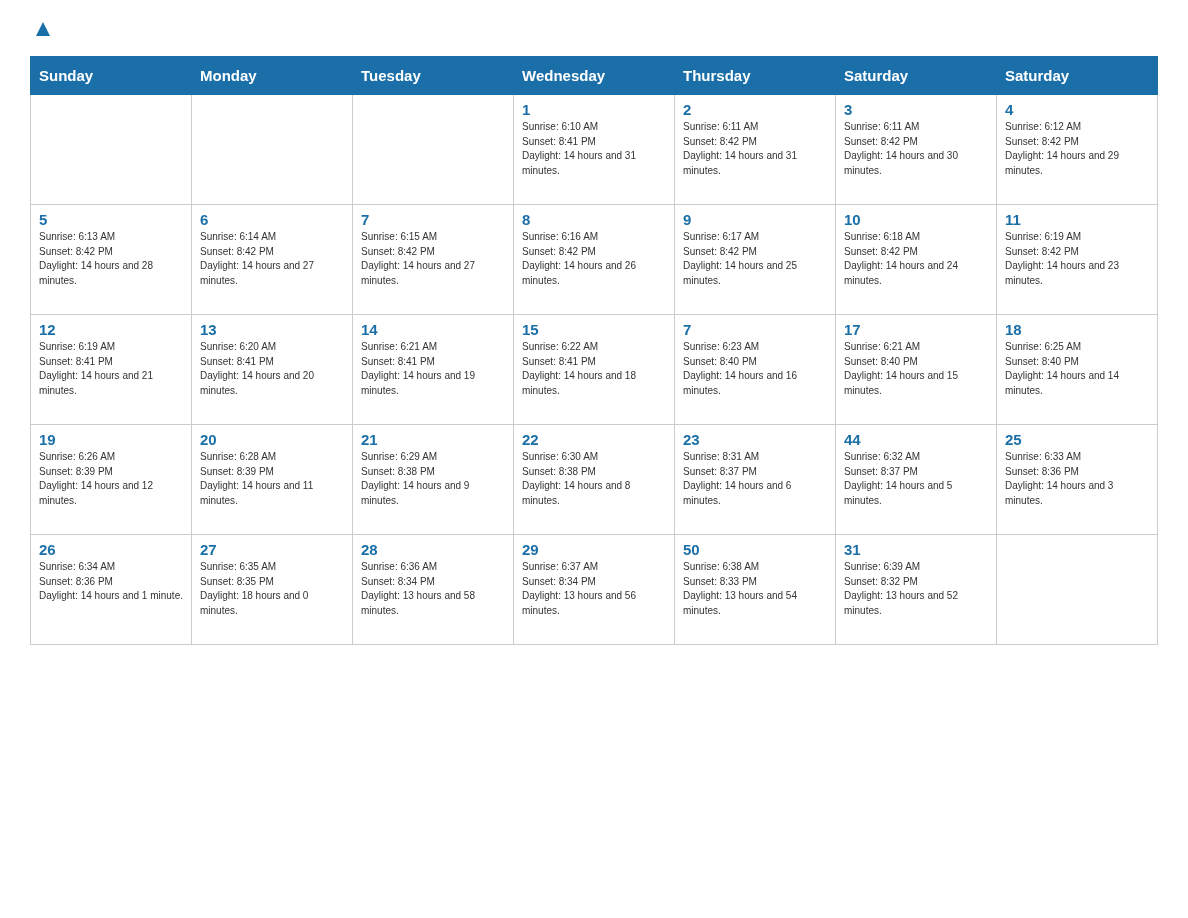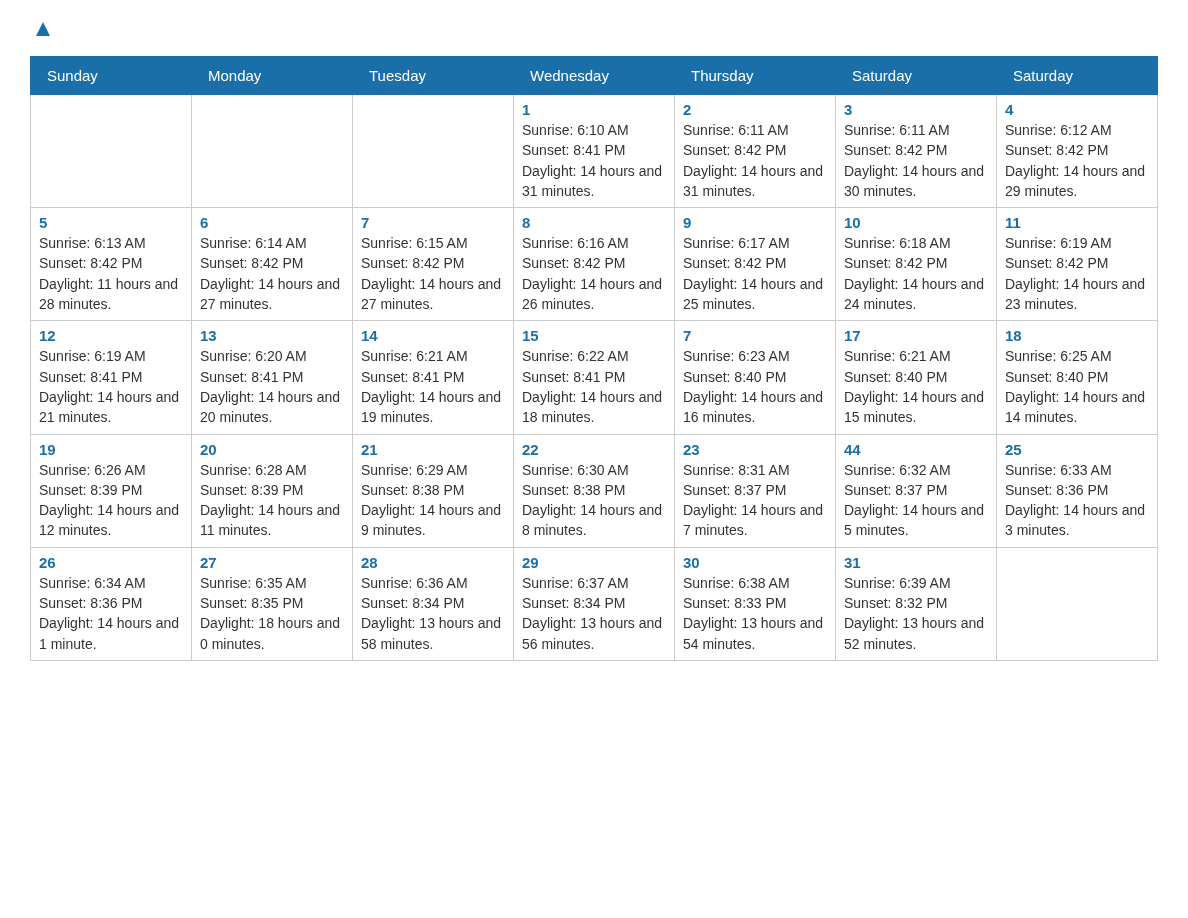--- a/index.html
+++ b/index.html
@@ -45,43 +45,43 @@
       margin-top: 4px;
     }
     .calendar {
       width: 100%;
       border-collapse: collapse;
       border: 1px solid #1a6fa8;
     }
     .calendar th {
       background-color: #1a6fa8;
       color: #fff;
-      padding: 10px 16px;
+      padding: 10px 8px;
       font-size: 15px;
-      font-weight: normal;
+      font-weight: bold;
       text-align: left;
       border: 1px solid #1a6fa8;
     }
     .calendar td {
       border: 1px solid #ccc;
       vertical-align: top;
       padding: 6px 8px;
       width: 14.28%;
       min-height: 90px;
       height: 110px;
     }
     .day-number {
       font-size: 15px;
       font-weight: bold;
       color: #1a6fa8;
       display: block;
       margin-bottom: 2px;
     }
     .day-info {
-      font-size: 14px;
+      font-size: 10px;
       color: #333;
       line-height: 1.45;
     }
     .empty-cell {
       background: #fff;
     }
     tr td:first-child .day-number {
       color: #1a6fa8;
     }
   </style>
@@ -136,21 +136,21 @@
           <div class="day-info"><span>Sunrise: 6:11 AM</span><br><span>Sunset: 8:42 PM</span><br><span>Daylight: 14 hours and 30 minutes.</span></div>
         </td>
         <td>
           <span class="day-number">4</span>
           <div class="day-info"><span>Sunrise: 6:12 AM</span><br><span>Sunset: 8:42 PM</span><br><span>Daylight: 14 hours and 29 minutes.</span></div>
         </td>
       </tr>
       <tr>
         <td>
           <span class="day-number">5</span>
-          <div class="day-info"><span>Sunrise: 6:13 AM</span><br><span>Sunset: 8:42 PM</span><br><span>Daylight: 11 hours and 28 minutes.</span></div>
+          <div class="day-info"><span>Sunrise: 6:13 AM</span><br><span>Sunset: 8:42 PM</span><br><span>Daylight: 14 hours and 28 minutes.</span></div>
         </td>
         <td>
           <span class="day-number">6</span>
           <div class="day-info"><span>Sunrise: 6:14 AM</span><br><span>Sunset: 8:42 PM</span><br><span>Daylight: 14 hours and 27 minutes.</span></div>
         </td>
         <td>
           <span class="day-number">7</span>
           <div class="day-info"><span>Sunrise: 6:15 AM</span><br><span>Sunset: 8:42 PM</span><br><span>Daylight: 14 hours and 27 minutes.</span></div>
         </td>
         <td>
@@ -212,21 +212,21 @@
         <td>
           <span class="day-number">21</span>
           <div class="day-info"><span>Sunrise: 6:29 AM</span><br><span>Sunset: 8:38 PM</span><br><span>Daylight: 14 hours and 9 minutes.</span></div>
         </td>
         <td>
           <span class="day-number">22</span>
           <div class="day-info"><span>Sunrise: 6:30 AM</span><br><span>Sunset: 8:38 PM</span><br><span>Daylight: 14 hours and 8 minutes.</span></div>
         </td>
         <td>
           <span class="day-number">23</span>
-          <div class="day-info"><span>Sunrise: 8:31 AM</span><br><span>Sunset: 8:37 PM</span><br><span>Daylight: 14 hours and 7 minutes.</span></div>
+          <div class="day-info"><span>Sunrise: 8:31 AM</span><br><span>Sunset: 8:37 PM</span><br><span>Daylight: 14 hours and 6 minutes.</span></div>
         </td>
         <td>
           <span class="day-number">44</span>
           <div class="day-info"><span>Sunrise: 6:32 AM</span><br><span>Sunset: 8:37 PM</span><br><span>Daylight: 14 hours and 5 minutes.</span></div>
         </td>
         <td>
           <span class="day-number">25</span>
           <div class="day-info"><span>Sunrise: 6:33 AM</span><br><span>Sunset: 8:36 PM</span><br><span>Daylight: 14 hours and 3 minutes.</span></div>
         </td>
       </tr>
@@ -241,21 +241,21 @@
         </td>
         <td>
           <span class="day-number">28</span>
           <div class="day-info"><span>Sunrise: 6:36 AM</span><br><span>Sunset: 8:34 PM</span><br><span>Daylight: 13 hours and 58 minutes.</span></div>
         </td>
         <td>
           <span class="day-number">29</span>
           <div class="day-info"><span>Sunrise: 6:37 AM</span><br><span>Sunset: 8:34 PM</span><br><span>Daylight: 13 hours and 56 minutes.</span></div>
         </td>
         <td>
-          <span class="day-number">30</span>
+          <span class="day-number">50</span>
           <div class="day-info"><span>Sunrise: 6:38 AM</span><br><span>Sunset: 8:33 PM</span><br><span>Daylight: 13 hours and 54 minutes.</span></div>
         </td>
         <td>
           <span class="day-number">31</span>
           <div class="day-info"><span>Sunrise: 6:39 AM</span><br><span>Sunset: 8:32 PM</span><br><span>Daylight: 13 hours and 52 minutes.</span></div>
         </td>
         <td class="empty-cell"></td>
       </tr>
     </tbody>
 </table>

